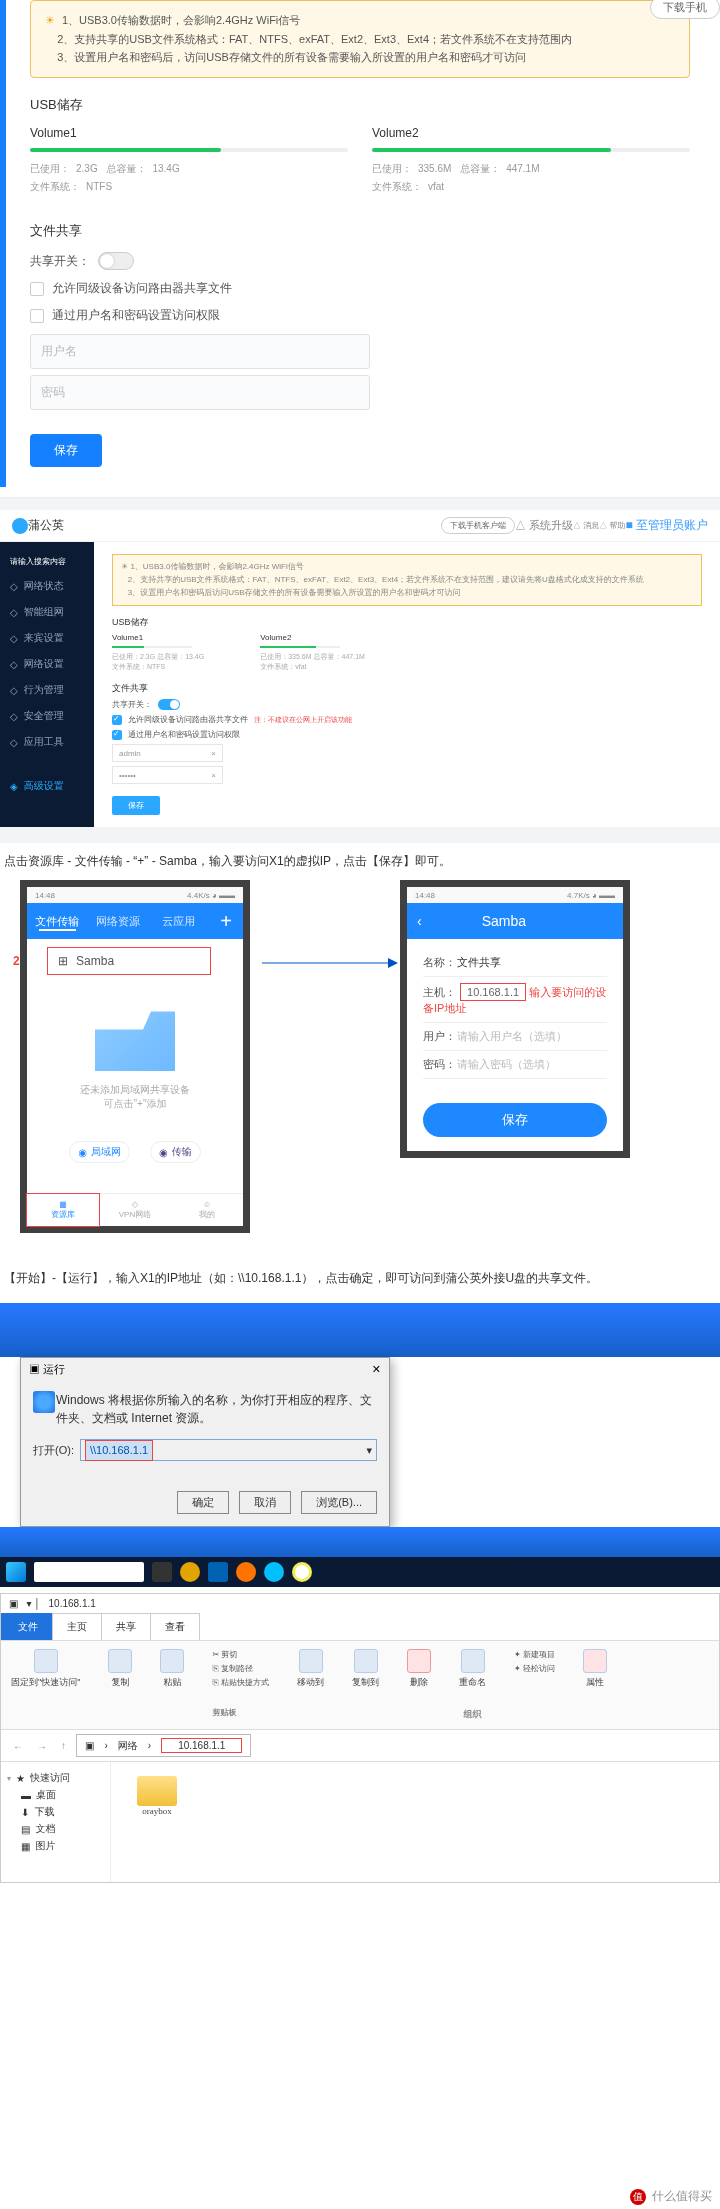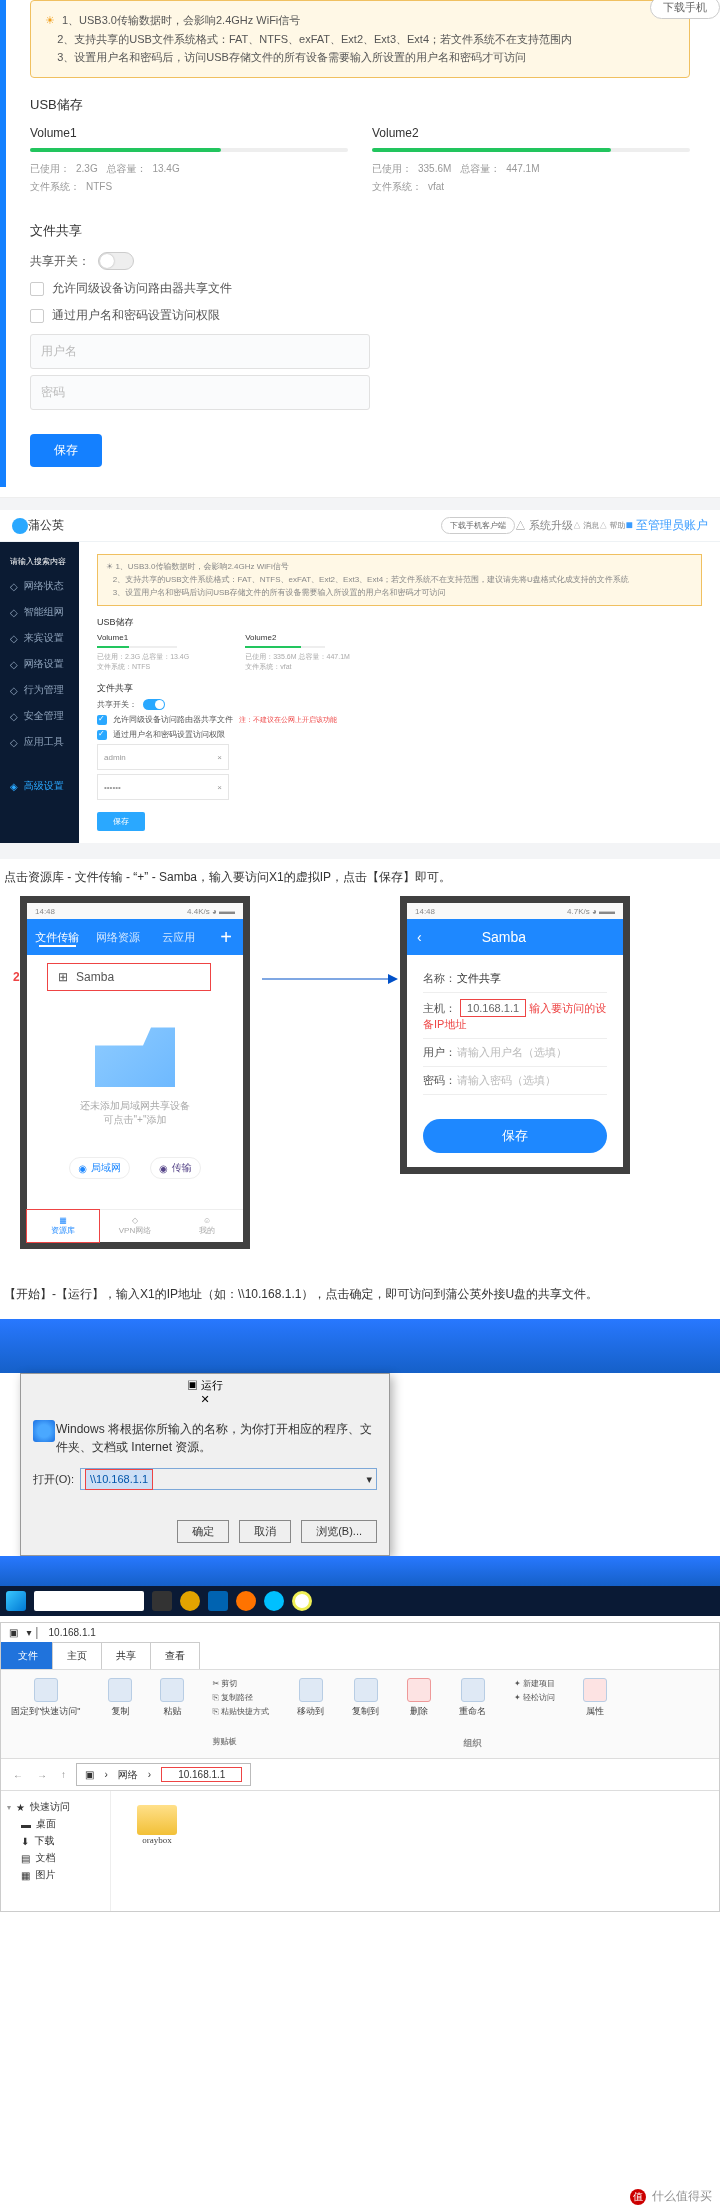--- a/index.html
+++ b/index.html
@@ -28,37 +28,37 @@
   .row { margin:10px 0; display:flex; align-items:center; gap:8px; font-size:12px; color:#555;}
   .toggle { width:36px; height:18px; border:1px solid #ccc; border-radius:9px; position:relative; display:inline-block; background:#eee;}
   .toggle::after { content:""; width:14px; height:14px; border-radius:50%; background:#fff; position:absolute; top:1px; left:1px; box-shadow:0 0 2px rgba(0,0,0,.3);}
   .cbox { width:14px; height:14px; border:1px solid #ccc; border-radius:2px; display:inline-block; background:#fff;}
   .inp { width:340px; border:1px solid #e1e1e1; padding:8px 10px; border-radius:3px; color:#bbb; font-size:12px; margin:6px 0; background:#fafbfc;}
   .btn-primary { background:#1480ff; color:#fff; border:none; border-radius:4px; padding:8px 24px; font-size:12px; margin-top:18px; display:inline-block;}
   .screenshot2 { background:#f3f4f6; padding:12px 0 16px 0; border-top:1px solid #eee;}
   .s2-header { background:#fff; height:32px; display:flex; align-items:center; padding:0 12px; border-bottom:1px solid #eef2f5;}
   .logo { width:16px; height:16px; border-radius:50%; background:#2aa8ff; display:inline-block;}
   .s2-body { display:flex; min-height:200px; background:#fff;}
-  .sidebar { width:79px; background:#0b1b33; color:#8fa3bb; font-size:10px; padding-top:8px;}
+  .sidebar { width:94px; background:#0b1b33; color:#8fa3bb; font-size:10px; padding-top:8px;}
   .sidebar-item { padding:6px 10px; display:flex; align-items:center; gap:6px;}
   .sidebar-item.bottom { color:#2aa8ff; margin-top:18px;}
   .s2-content { flex:1; padding:12px 18px;}
   .s2-y { border:1px solid #f0c060; background:#fff8e6; padding:6px 8px; font-size:8px; color:#888; line-height:1.6;}
   .s2-sec { font-size:9px; color:#333; margin:10px 0 4px;}
   .s2-vol-row{display:flex; gap:56px;}
   .s2-bar{height:2px;background:#eee;margin:4px 0;position:relative;width:80px;}
   .s2-bar-fill{height:100%;background:#22c55e;position:absolute;}
   .s2-meta{font-size:7px;color:#aaa;}
   .s2-toggle{width:22px;height:11px;background:#2aa8ff;border-radius:6px;position:relative;display:inline-block;}
   .s2-toggle::after{content:"";width:9px;height:9px;border-radius:50%;background:#fff;position:absolute;top:1px;right:1px;}
   .s2-chk{width:10px;height:10px;background:#2aa8ff;display:inline-block;position:relative;border-radius:2px;}
   .s2-chk::after{content:"✓";position:absolute;color:#fff;font-size:8px;left:1px;top:-1px;}
   .s2-row{display:flex;align-items:center;gap:6px;margin:4px 0;font-size:8px;color:#555;}
   .s2-warn{color:#e44;font-size:7px;}
-  .s2-inp{border:1px solid #e5e5e5;width:132px;height:18px;margin:4px 0;font-size:8px;color:#999;padding:12px 6px;display:flex;align-items:center;justify-content:space-between;}
+  .s2-inp{border:1px solid #e5e5e5;width:111px;height:18px;margin:4px 0;font-size:8px;color:#999;padding:4px 6px;display:flex;align-items:center;justify-content:space-between;}
   .s2-save{background:#2aa8ff;color:#fff;font-size:8px;border-radius:2px;padding:4px 16px;display:inline-block;margin-top:8px;}
   .instruction{font-size:12px;color:#333;margin:10px 4px;}
   .phones{display:flex;gap:40px;align-items:flex-start;padding:0 20px;}
   .phone{width:230px;border:7px solid #404040;background:#fff;position:relative;}
   .statbar{height:16px;background:#f9f9f9;display:flex;justify-content:space-between;align-items:center;padding:0 8px;font-size:8px;color:#888;}
   .tabbar{height:36px;background:#1e88ff;color:#fff;display:flex;align-items:center;font-size:11px;}
   .tabbar .tab{flex:1;text-align:center;opacity:.8;position:relative;}
   .tabbar .tab.active{opacity:1}
   .tabbar .tab.active::after{content:"";position:absolute;bottom:-2px;left:20%;right:20%;height:2px;background:#fff;}
   .tabbar .plus{width:34px;text-align:center;font-size:20px;font-weight:300;}
@@ -79,21 +79,21 @@
   .form-r .ph{color:#bbb;}
   .form-r .line{border-bottom:1px solid #eee;padding:6px 0;}
   .samba-header{height:36px;background:#1e88ff;color:#fff;display:flex;align-items:center;padding:0 10px;font-size:14px;}
   .samba-header .back{margin-right:60px;}
   .hostbox{display:inline-block;border:1.5px solid #e44;padding:2px 6px;}
   .rednote{color:#e44;font-size:11px;}
   .save-btn{background:#1e88ff;color:#fff;text-align:center;border-radius:18px;padding:8px 0;margin:14px 16px;font-size:13px;}
   .win-section{margin-top:16px;}
   .desktop{height:54px;background:linear-gradient(180deg,#2878ff,#1560c8);}
   .run-dialog{border:1px solid #999;width:370px;margin:0 20px;background:#f0f0f0;font-size:11px;box-shadow:3px 3px 10px rgba(0,0,0,.3);}
-  .run-title{display:flex;justify-content:space-between;align-items:center;padding:4px 8px;color:#000;flex-direction:column;}
+  .run-title{display:flex;justify-content:space-between;align-items:center;padding:4px 8px;color:#000;}
   .run-body{padding:10px 12px;line-height:1.5;}
   .run-body .tip{color:#333;font-size:12px;margin-left:23px;}
   .run-icon{width:22px;height:22px;display:inline-block;background:radial-gradient(circle,#4aa8ff 40%,#1b6fe0);border-radius:3px;float:left;}
   .run-open-row{display:flex;align-items:center;margin:12px 0;gap:6px;}
   .run-input{flex:1;border:1px solid #7da8d8;height:22px;display:flex;align-items:center;padding:0 4px;}
   .ip-red{border:1.5px solid #e44;padding:1px 4px;color:#05a;background:#cddff5;}
   .run-buttons{display:flex;justify-content:flex-end;gap:10px;padding:8px 12px 12px;}
   .win-btn{border:1px solid #888;background:#efefef;padding:3px 14px;font-size:11px;}
   .taskbar{height:30px;background:#0a1a35;display:flex;align-items:center;padding:0 6px;gap:8px;}
   .tb-ic{width:20px;height:20px;border-radius:3px;}

